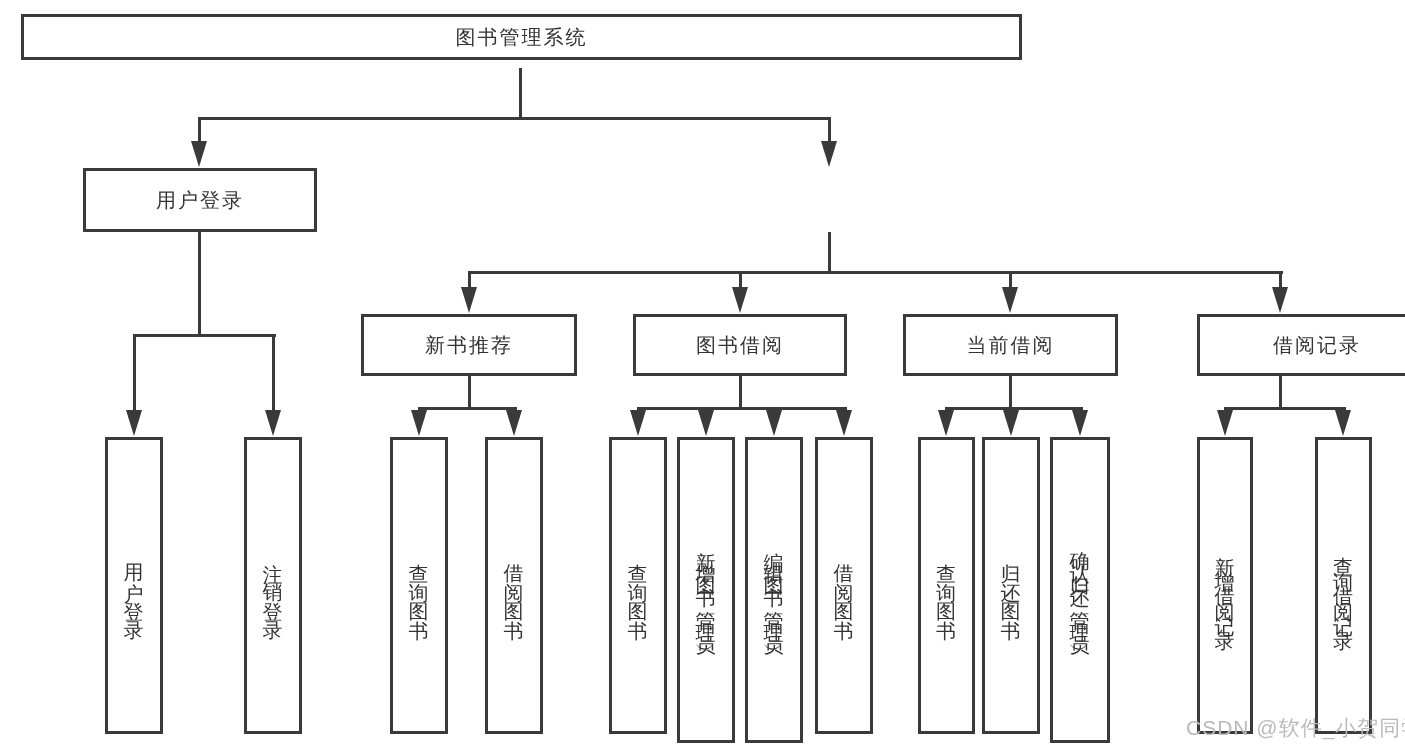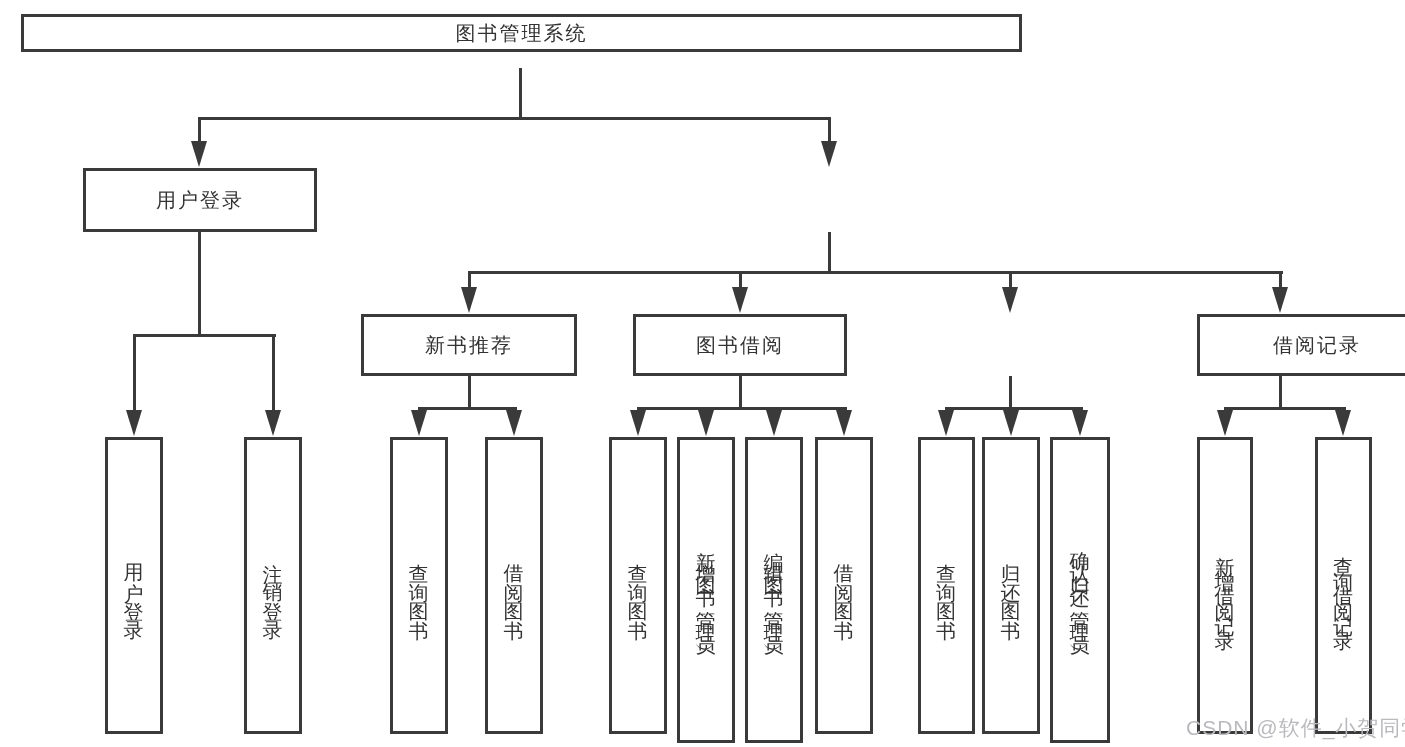--- a/index.html
+++ b/index.html
@@ -33,21 +33,21 @@
   .watermark{
     position:absolute;left:1186px;top:714px;z-index:5;
     font-size:21px;color:#b9b9be;letter-spacing:1px;white-space:nowrap;
   }
 </style>
 </head>
 <body>
 
 <div class="canvas">
 
-  <div class="box hbox" style="left:21px;top:14px;width:1001px;height:38px;">
+  <div class="box hbox" style="left:21px;top:14px;width:1001px;height:46px;">
     <span>图书管理系统</span>
   </div>
 
   <div class="vline" style="left:519px;top:68px;height:50px;"></div>
   <div class="hline" style="left:198px;top:117px;width:633px;"></div>
   <div class="vline" style="left:198px;top:117px;height:28px;"></div>
   <div class="arrow" style="left:191px;top:141px;"></div>
   <div class="vline" style="left:828px;top:117px;height:28px;"></div>
   <div class="arrow" style="left:821px;top:141px;"></div>
 
@@ -78,20 +78,23 @@
   <div class="vline" style="left:1009px;top:271px;height:18px;"></div>
   <div class="arrow" style="left:1002px;top:287px;"></div>
   <div class="vline" style="left:1279px;top:271px;height:18px;"></div>
   <div class="arrow" style="left:1272px;top:287px;"></div>
 
   <div class="box hbox" style="left:633px;top:314px;width:214px;height:62px;">
     <span>图书借阅</span>
   </div>
   <div class="box hbox" style="left:361px;top:314px;width:216px;height:62px;">
     <span>新书推荐</span>
+  </div>
+  <div class="box hbox" style="left:903px;top:314px;width:215px;height:62px;">
+    <span>当前借阅</span>
   </div>
   <div class="box hbox" style="left:1197px;top:314px;width:214px;height:62px;padding-left:26px;">
     <span>借阅记录</span>
   </div>
 
   <div class="vline" style="left:468px;top:376px;height:33px;"></div>
   <div class="hline" style="left:418px;top:407px;width:99px;"></div>
   <div class="vline" style="left:418px;top:407px;height:7px;"></div>
   <div class="arrow" style="left:411px;top:410px;"></div>
   <div class="vline" style="left:513px;top:407px;height:7px;"></div>

